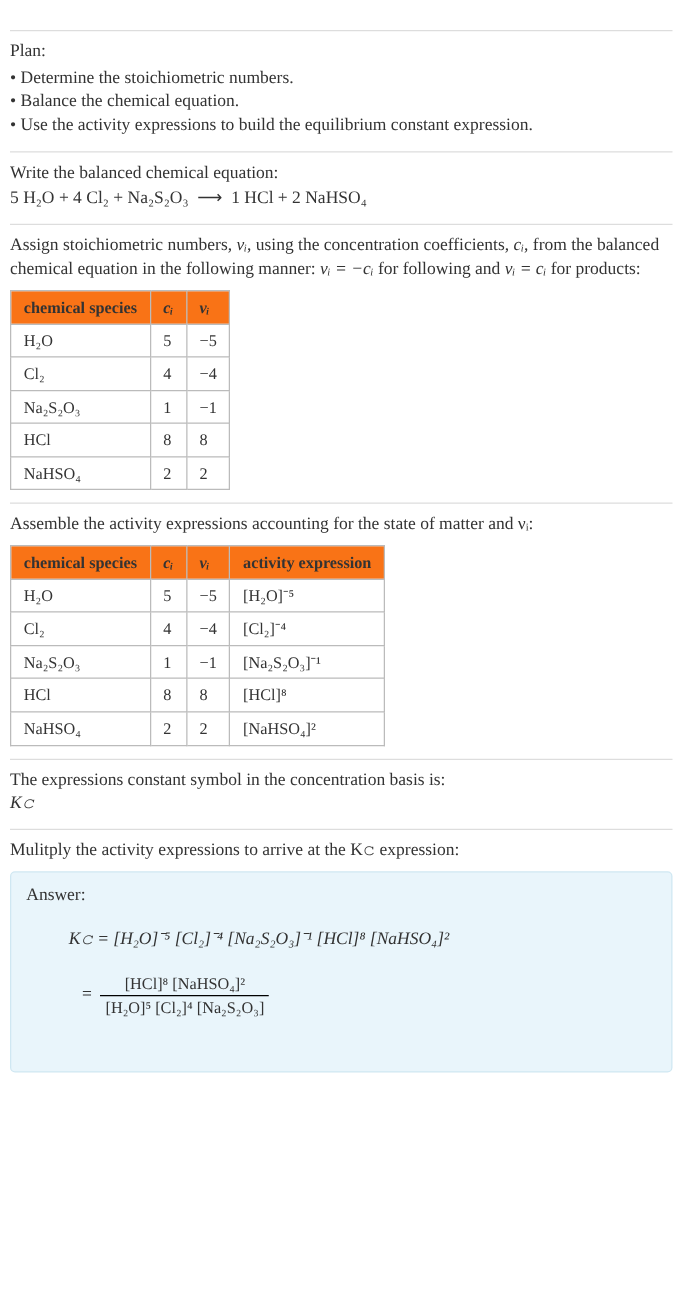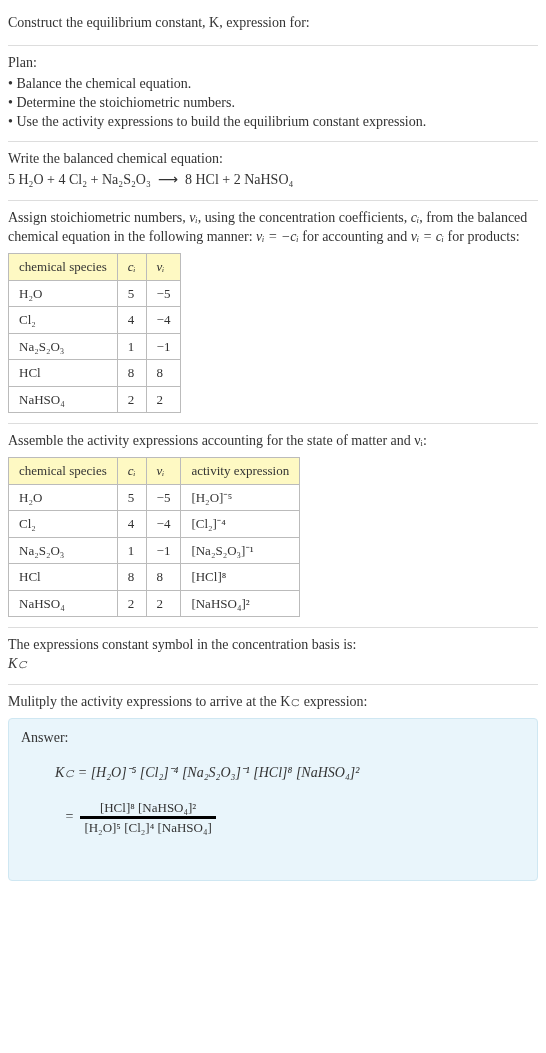--- a/index.html
+++ b/index.html
@@ -23,68 +23,65 @@
     border-collapse: collapse;
     margin-top: 6px;
   }
   table.data th, table.data td {
     border: 1px solid #bbb;
     padding: 4px 10px;
     text-align: left;
     font-weight: normal;
     font-size: 13px;
   }
-  table.data th { background: #fef9c3; }
+  table.data th { background: #f97316; font-weight: bold; }
   .answer-box {
     background: #e9f5fb;
     border: 1px solid #cfe7f2;
     border-radius: 4px;
     padding: 10px 12px 27px 12px;
     margin-top: 6px;
   }
   .frac {
     display: inline-block;
     vertical-align: middle;
     text-align: center;
     font-size: 13px;
   }
-  .frac .num { display: block; border-bottom: 3px solid #000000; padding: 0 4px; }
+  .frac .num { display: block; border-bottom: 1px solid #000000; padding: 0 4px; }
   .frac .den { display: block; padding: 0 4px; }
   .eqline { margin: 16px 0; }
   .indent { margin-left: 34px; }
   .arrow { font-size: 14px; }
 </style>
 </head>
 <body>
 
 <div class="section">
-  <div class="heading">
-    <span>Construct the equilibrium constant, K, expression for:</span>
-  </div>
 </div>
 
 <div class="section">
   <div class="heading">Plan:</div>
+  <div>• <span>Determine the stoichiometric numbers.</span></div>
   <div>• <span>Balance the chemical equation.</span></div>
-  <div>• <span>Determine the stoichiometric numbers.</span></div>
   <div>• <span>Use the activity expressions to build the equilibrium constant expression.</span></div>
 </div>
 
 <div class="section">
   <div class="heading">Write the balanced chemical equation:</div>
   <div>
     <span>5 H₂O + 4 Cl₂ + Na₂S₂O₃</span>
     &nbsp;<span class="arrow">⟶</span>&nbsp;
-    <span>8 HCl + 2 NaHSO₄</span>
+    <span>1 HCl + 2 NaHSO₄</span>
   </div>
 </div>
 
 <div class="section">
   <div>
-    <span>Assign stoichiometric numbers, </span><span class="italic">νᵢ</span><span>, using the concentration coefficients, </span><span class="italic">cᵢ</span><span>, from the balanced chemical equation in the following manner: </span><span class="italic">νᵢ = −cᵢ</span><span> for accounting and </span><span class="italic">νᵢ = cᵢ</span><span> for products:</span>
+    <span>Assign stoichiometric numbers, </span><span class="italic">νᵢ</span><span>, using the concentration coefficients, </span><span class="italic">cᵢ</span><span>, from the balanced chemical equation in the following manner: </span><span class="italic">νᵢ = −cᵢ</span><span> for following and </span><span class="italic">νᵢ = cᵢ</span><span> for products:</span>
   </div>
   <table class="data">
     <tbody>
         <tr>
       <th>chemical species</th>
       <th class="italic">cᵢ</th>
       <th class="italic">νᵢ</th>
     </tr>
     <tr>
           <td>H₂O</td>
@@ -169,17 +166,17 @@
 
   <div class="answer-box">
     <div>Answer:</div>
     <div class="eqline indent">
       <span class="italic">K𝚌 = [H₂O]⁻⁵ [Cl₂]⁻⁴ [Na₂S₂O₃]⁻¹ [HCl]⁸ [NaHSO₄]²</span>
     </div>
     <div class="eqline indent">
       &nbsp;&nbsp;&nbsp;<span>=</span>&nbsp;
       <span class="frac">
         <span class="num">[HCl]⁸ [NaHSO₄]²</span>
-        <span class="den">[H₂O]⁵ [Cl₂]⁴ [NaHSO₄]</span>
+        <span class="den">[H₂O]⁵ [Cl₂]⁴ [Na₂S₂O₃]</span>
       </span>
     </div>
   </div>
 </div>
 
 </body></html>

